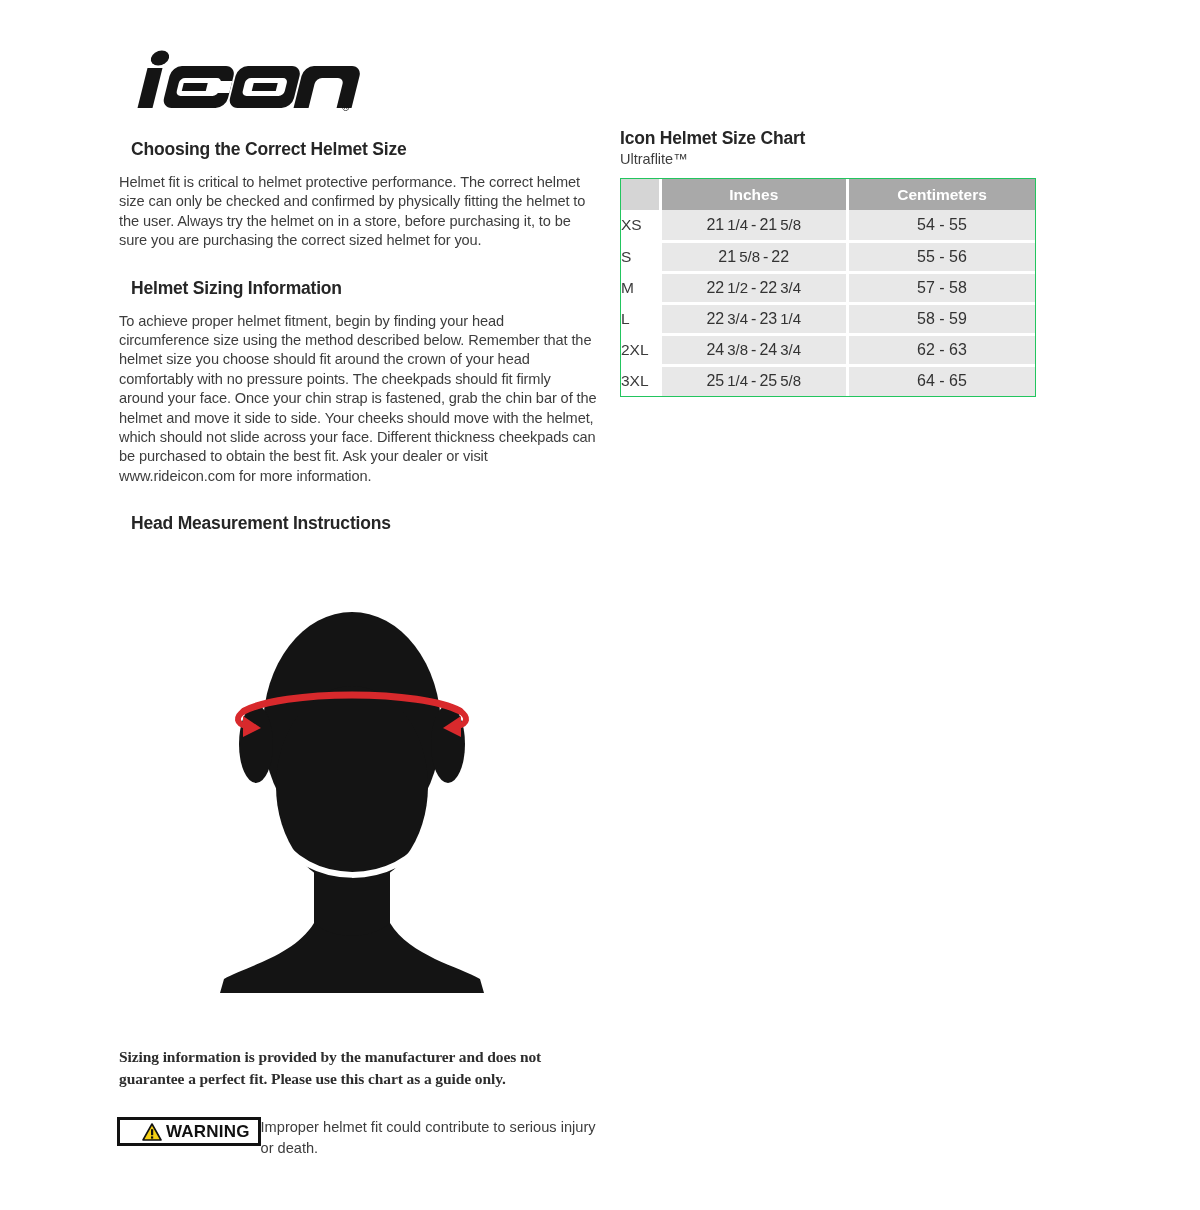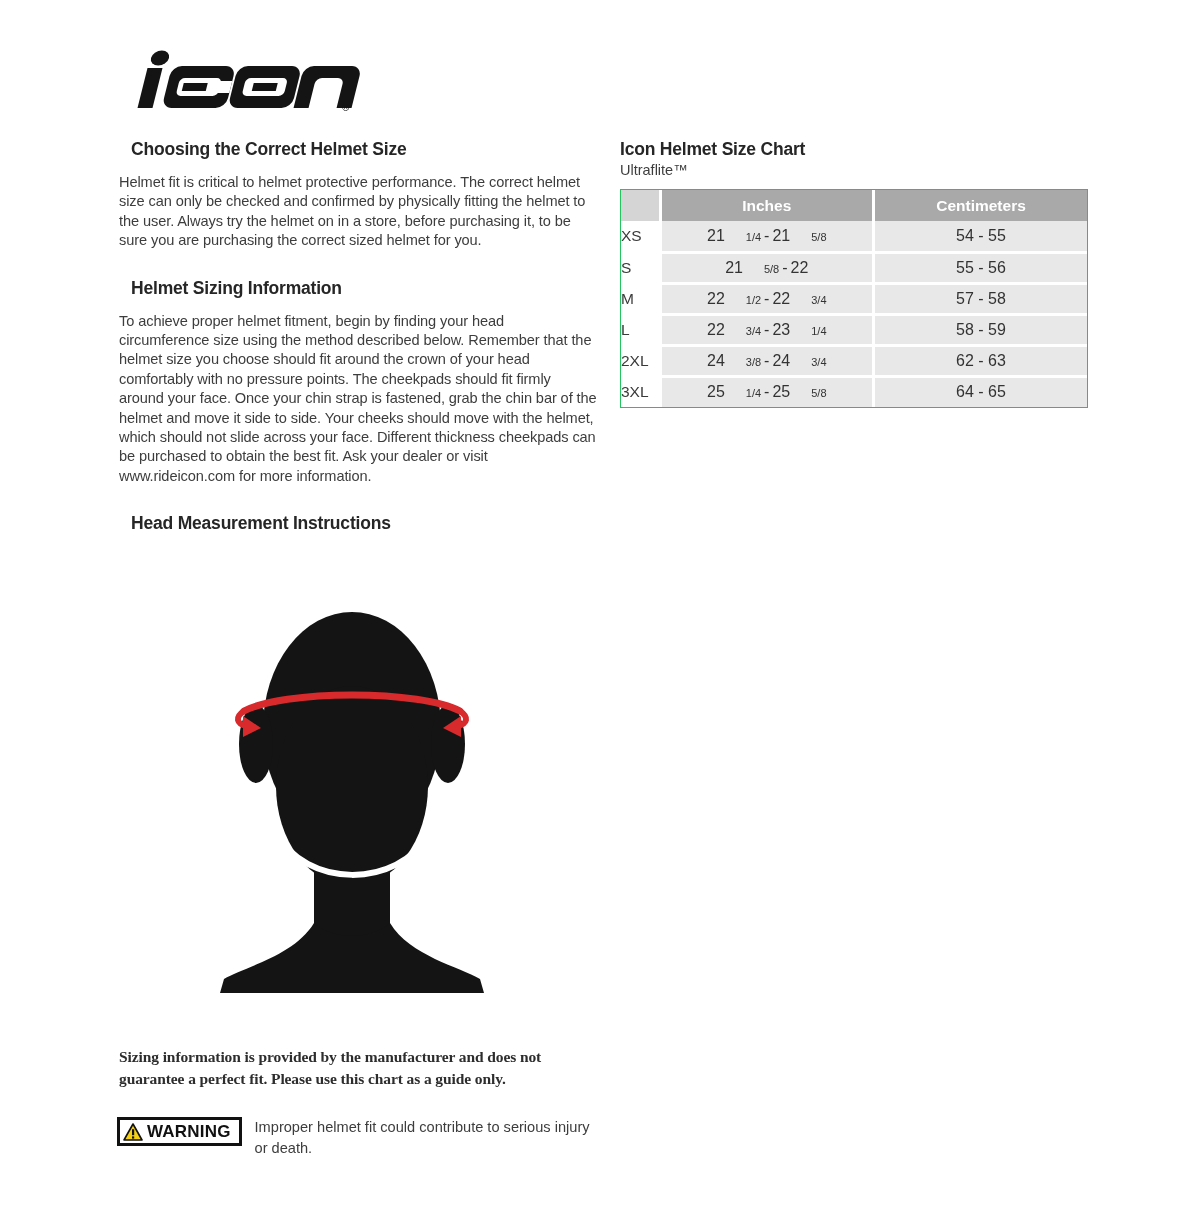--- a/index.html
+++ b/index.html
@@ -20,21 +20,21 @@
     font-size:17.5px; line-height:20px; font-weight:bold; color:#262626;
     margin:0 0 14px 12px; letter-spacing:-0.2px;
   }
   h2.section-heading.spaced { margin-top:27px; }
   p.section-body {
     font-size:14.6px; line-height:19.4px; color:#3d3d3d; margin:0;
     letter-spacing:-0.1px;
   }
 
   
-  .right-col { position:absolute; left:620px; top:139px; width:468px; }
+  .right-col { position:absolute; left:620px; top:128px; width:416px; }
   .chart-title {
     font-size:17.5px; font-weight:bold; color:#262626; margin:0;
     letter-spacing:-0.2px;
   }
   .chart-subtitle { font-size:14.5px; color:#3d3d3d; margin:2px 0 0 0; }
   .table-wrap { margin-top:11px; border:1px solid #22c55e; background:#b91c1c; }
   table.size-chart { border-collapse:collapse; width:100%; table-layout:fixed; }
   table.size-chart th, table.size-chart td { height:31px; padding:0; }
   table.size-chart th:not(:last-child),
   table.size-chart td:not(:last-child) { border-right:3px solid #fff; }
@@ -45,43 +45,43 @@
     background:#a9a9a9; color:#ffffff; font-weight:bold; font-size:15.5px;
     text-align:center;
   }
   td.size {
     background:#ffffff; font-size:15.5px; color:#3a3a3a; text-align:left;
     padding-left:9px;
   }
   td.val {
     background:#e8e8e8; font-size:16px; color:#333333; text-align:center;
   }
-  td.val .frac { font-size:11px; margin-left:21px; letter-spacing:0; }
+  td.val .frac { font-size:15px; margin-left:3px; letter-spacing:0; }
   td.val .sep { margin:0 3px; }
 
   
   .head-fig { position:absolute; left:214px; top:607px; }
 
   
   .disclaimer {
     position:absolute; left:119px; top:1046px; width:470px;
     font-size:15.5px; line-height:21.5px; font-weight:bold; color:#2d2d2d;
     letter-spacing:-0.1px;
     font-family:Liberation Serif, serif;
   }
 
   
   .warning-row {
     position:absolute; left:117px; top:1117px; width:482px;
     font-size:14.6px; line-height:21px; color:#3d3d3d;
   }
   .warning-badge {
     float:left; display:flex; align-items:center; gap:4px;
-    border:3px solid #111; background:#fff; padding:1px 8px 1px 3px;
-    margin-right:13px; margin-bottom:3px;
+    border:3px solid #111; background:#fff; padding:1px 8px 1px 22px;
+    margin-bottom:3px;
   }
   .warning-badge .wlabel {
     font-weight:bold; font-size:17px; color:#111; letter-spacing:0.2px;
   }
   .warning-text-inline { display:inline; }
 </style>
 </head>
 <body>
 
 <div class="page">

